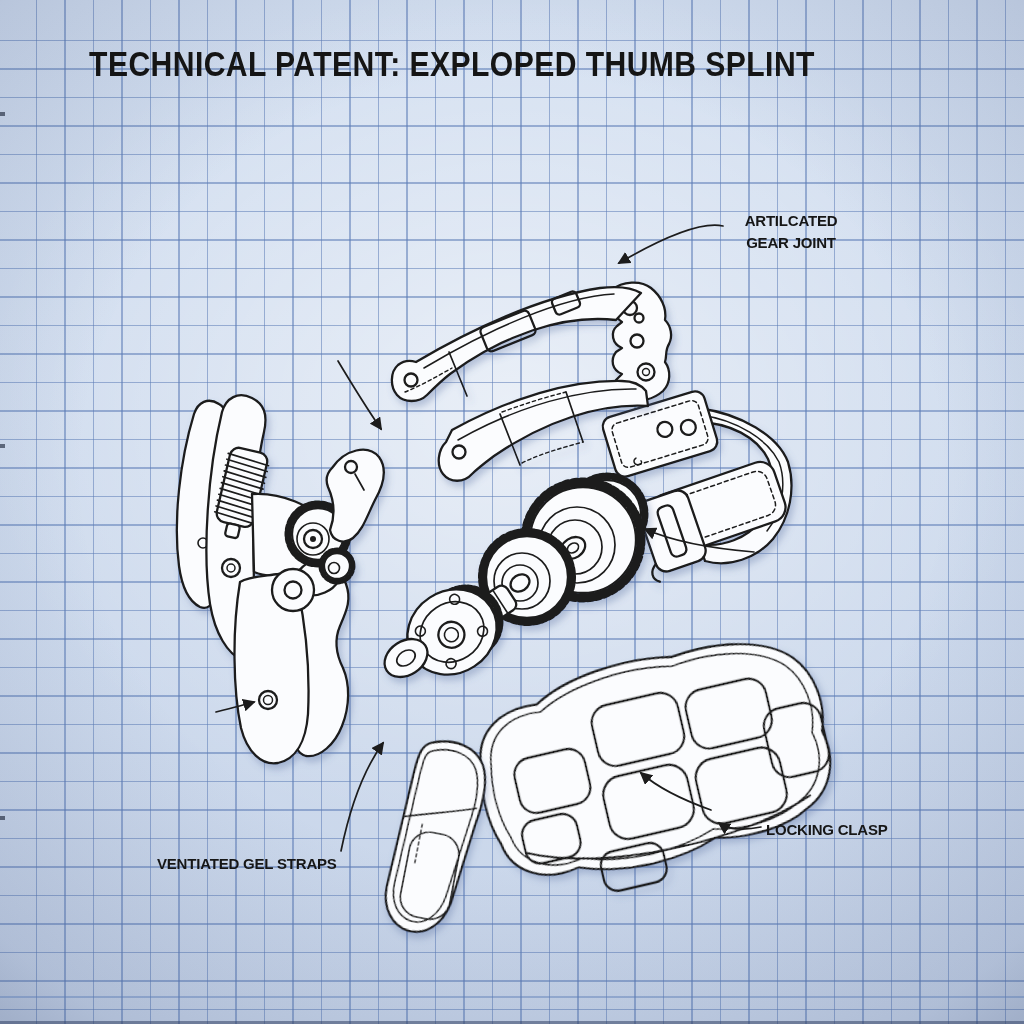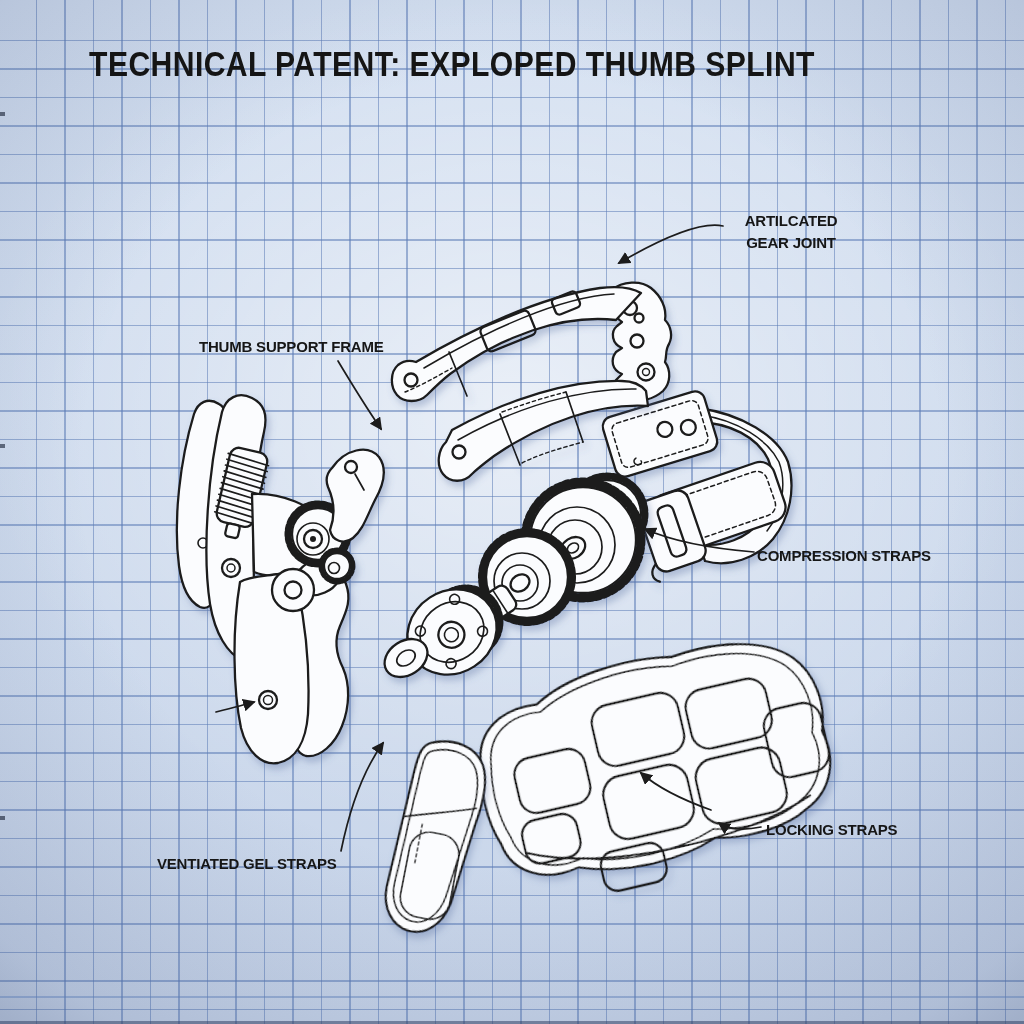--- a/index.html
+++ b/index.html
@@ -244,29 +244,23 @@
 
   <div class="title-wrap">
     <span class="title">TECHNICAL PATENT: EXPLOPED THUMB SPLINT</span>
   </div>
 
   <div class="part-label centered" style="left:710px;top:210px;width:162px;">
     <div>ARTILCATED</div>
     <div>GEAR JOINT</div>
   </div>
 
-  <div class="part-label" style="left:199px;top:336px;">
-    <div>THUMB SUPPORT FRAME</div>
-  </div>
-
-  <div class="part-label" style="left:757px;top:545px;">
-    <div>COMPRESSION STRAPS</div>
-  </div>
+
 
 
   <div class="part-label" style="left:157px;top:853px;">
     <div>VENTIATED GEL STRAPS</div>
   </div>
 
   <div class="part-label" style="left:766px;top:819px;">
-    <div>LOCKING STRAPS</div>
+    <div>LOCKING CLASP</div>
   </div>
 </div>
 
 </body></html>

